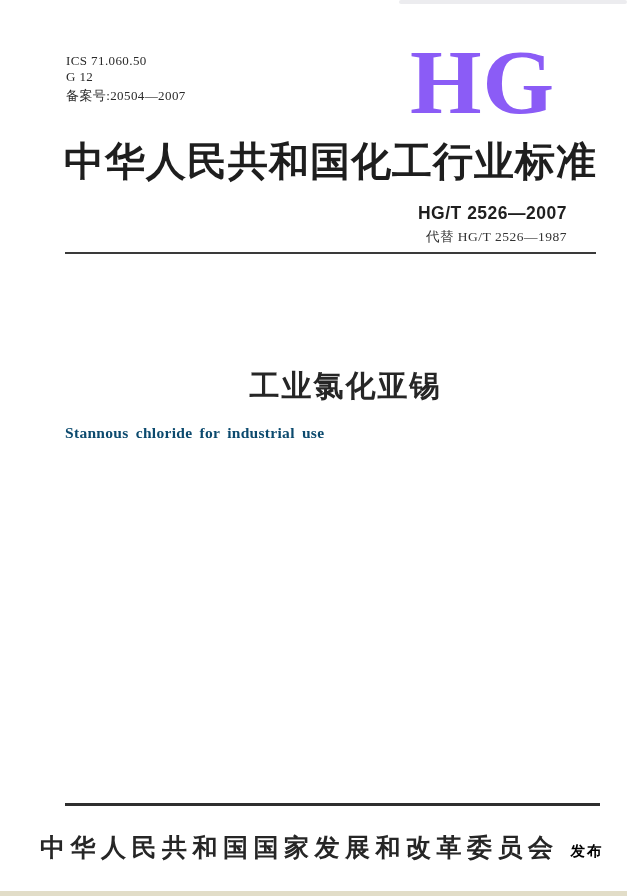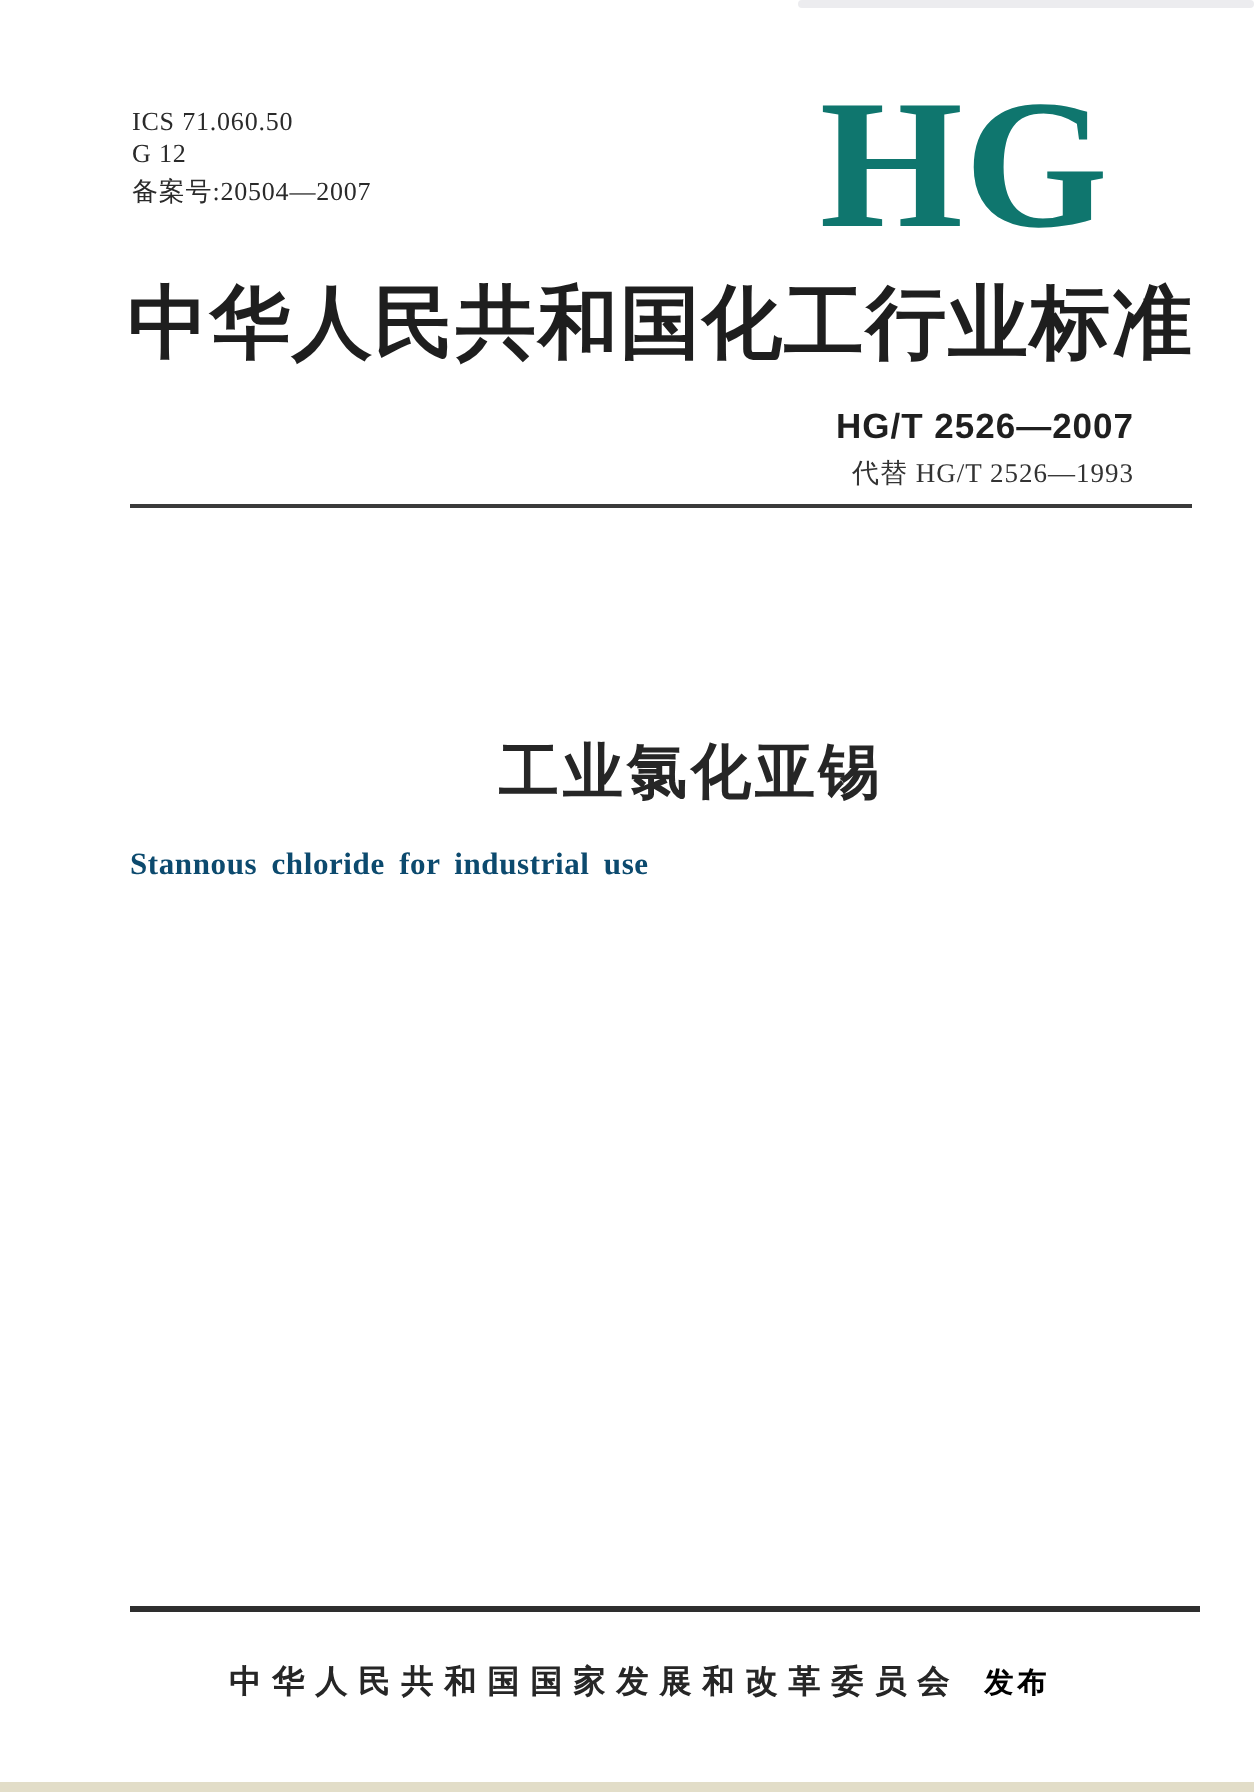--- a/index.html
+++ b/index.html
@@ -33,21 +33,21 @@
     color: #2a2a2a; letter-spacing: .4px;
   }
   .meta .record { margin-top: 3px; }
 
   
   .hg-logo {
     position: absolute; top: 36px; right: 72px;
     font-family: "Liberation Serif", serif;
     font-weight: bold;
     font-size: 92px; line-height: 1;
-    color: #0f766e; letter-spacing: 1px;
+    color: #8b5cf6; letter-spacing: 1px;
   }
 
   
   .std-heading {
     position: absolute; left: 64px; top: 139px; width: 532px;
     font-weight: bold; font-size: 40px; line-height: 1.15;
     color: #1e1e1e;
     text-align: justify; text-align-last: justify;
     white-space: nowrap;
   }
@@ -109,21 +109,21 @@
     position: absolute; left: 65px; right: 27px; top: 803px;
     height: 2.5px; background: #2e2e2e;
   }
 
   
   .issuer-row {
     position: absolute; left: 40px; top: 831px; width: 560px;
     text-align: center; white-space: nowrap;
   }
   .issuer {
-    font-weight: bold; font-size: 16px; letter-spacing: 5.5px;
+    font-weight: bold; font-size: 25px; letter-spacing: 5.5px;
     color: #262626;
     text-align: right;
   }
   .issuer-action {
     font-weight: bold; font-size: 14.5px; letter-spacing: 2px;
     color: #000000; margin-left: 8px; text-align: center;
   }
 </style>
 </head>
 <body>
@@ -137,21 +137,21 @@
     <div>G 12</div>
     <div class="record">备案号:20504—2007</div>
   </div>
 
   <div class="hg-logo">HG</div>
 
   <div class="std-heading">中华人民共和国化工行业标准</div>
 
   <div class="std-no-block">
     <div class="std-no">HG/T 2526—2007</div>
-    <div class="replaces">代替 HG/T 2526—1993</div>
+    <div class="replaces">代替 HG/T 2526—1987</div>
   </div>
 
   <div class="rule-top"></div>
 
   <div class="title-cn">工业氯化亚锡</div>
   <div class="title-en">Stannous chloride for industrial use</div>
 
 
   <div class="rule-bottom"></div>
 

